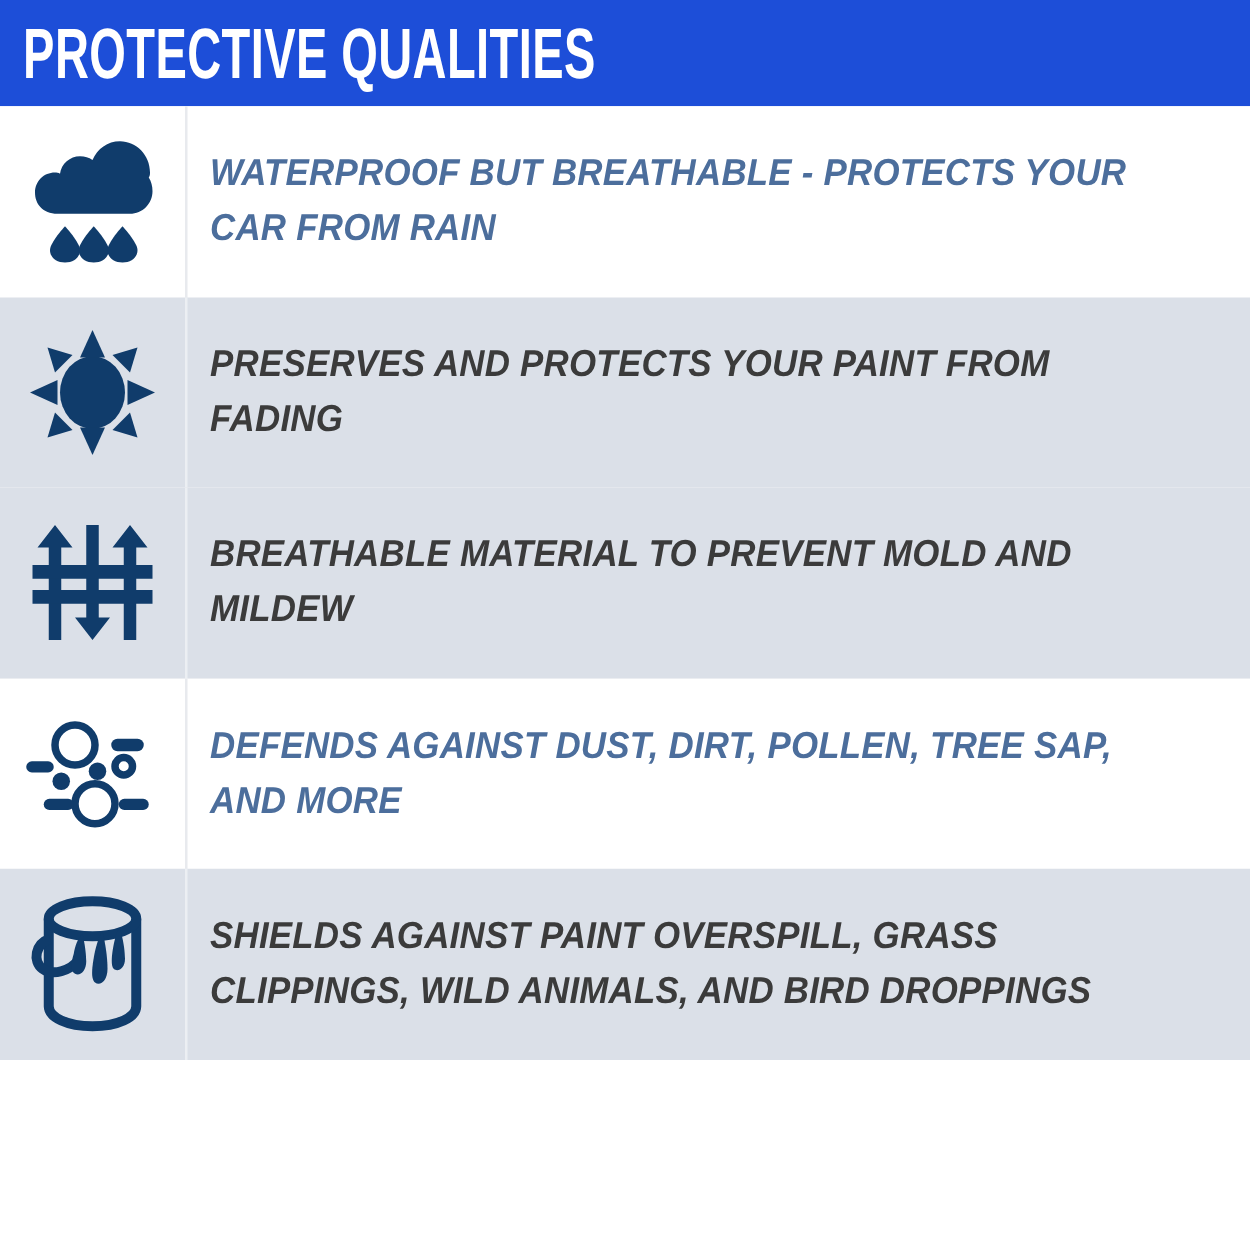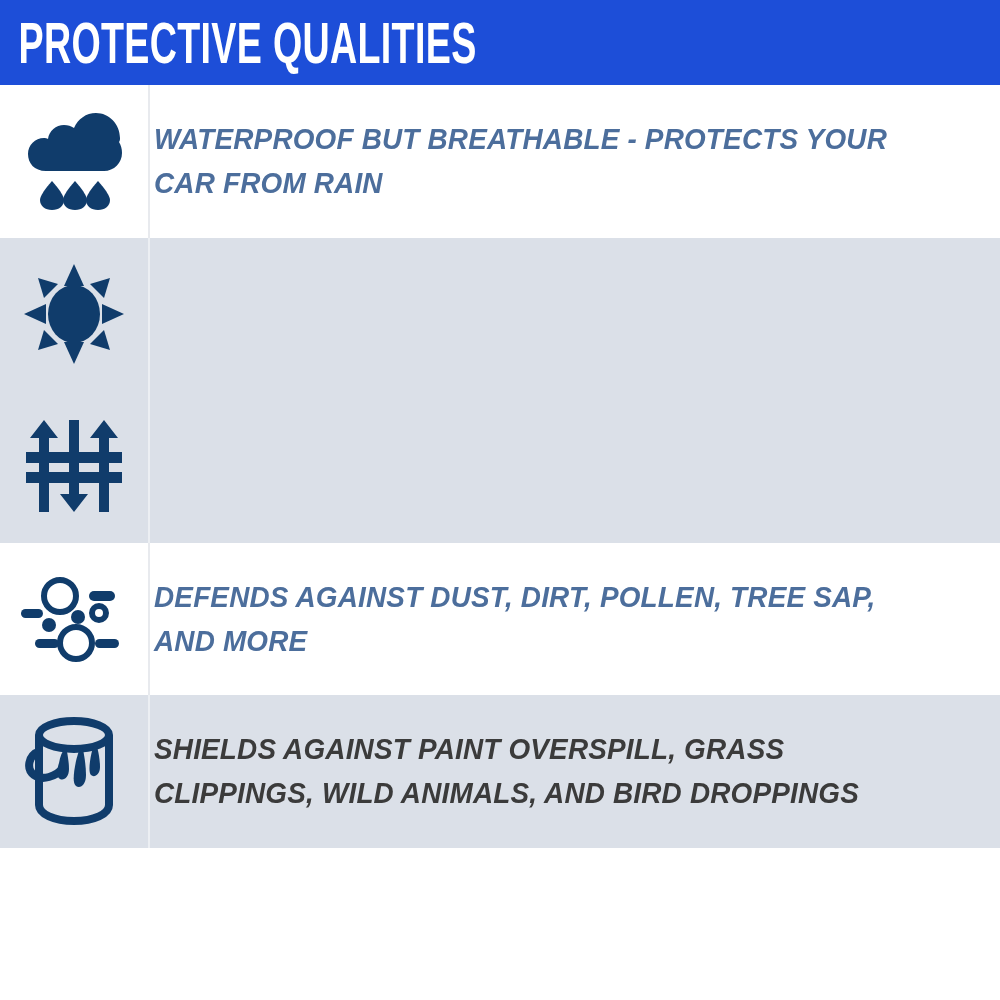--- a/index.html
+++ b/index.html
@@ -81,21 +81,21 @@
     left: 148px;
     top: 0;
     width: 2px;
     height: 100%;
     background: #e8eaee;
   }
   .row.tint .divider { background: #eceff3; }
 
   .text-cell {
     flex: 1;
-    padding-left: 6px;
+    padding-left: 20px;
     padding-right: 22px;
     box-sizing: border-box;
   }
   .row-text {
     font-family: "Liberation Sans", sans-serif;
     font-weight: bold;
     font-style: italic;
     font-size: 30px;
     line-height: 44px;
     letter-spacing: 0.2px;
@@ -156,20 +156,24 @@
 
               <polygon points="16,16 36,22 22,36"></polygon>
               <polygon points="88,16 82,36 68,22"></polygon>
               <polygon points="16,88 22,68 36,82"></polygon>
               <polygon points="88,88 68,82 82,68"></polygon>
             </g>
           </svg>
         </span>
       </div>
       <div class="divider"></div>
+      <div class="text-cell">
+        <p class="row-text">PRESERVES AND PROTECTS YOUR PAINT FROM
+FADING</p>
+      </div>
     </div>
 
 
     <div class="row tint">
       <div class="icon-cell">
         <span>
           <svg width="104" height="104" viewBox="0 0 104 104" aria-hidden="true">
             <g fill="#103c6b">
 
               <path d="M22 6 L36 24 L27 24 L27 98 L17 98 L17 24 L8 24 Z"></path>
@@ -178,20 +182,24 @@
 
               <path d="M82 6 L96 24 L87 24 L87 98 L77 98 L77 24 L68 24 Z"></path>
 
               <rect x="4" y="38" width="96" height="11"></rect>
               <rect x="4" y="58" width="96" height="11"></rect>
             </g>
           </svg>
         </span>
       </div>
       <div class="divider"></div>
+      <div class="text-cell">
+        <p class="row-text">BREATHABLE MATERIAL TO PREVENT MOLD AND
+MILDEW</p>
+      </div>
     </div>
 
     <div class="row light">
       <div class="icon-cell">
         <span>
           <svg width="110" height="104" viewBox="0 0 110 104" aria-hidden="true">
             <g fill="none" stroke="#103c6b" stroke-width="6">
               <circle cx="41" cy="29" r="16"></circle>
               <circle cx="57" cy="76" r="16"></circle>
               <circle cx="80" cy="46" r="7"></circle>

